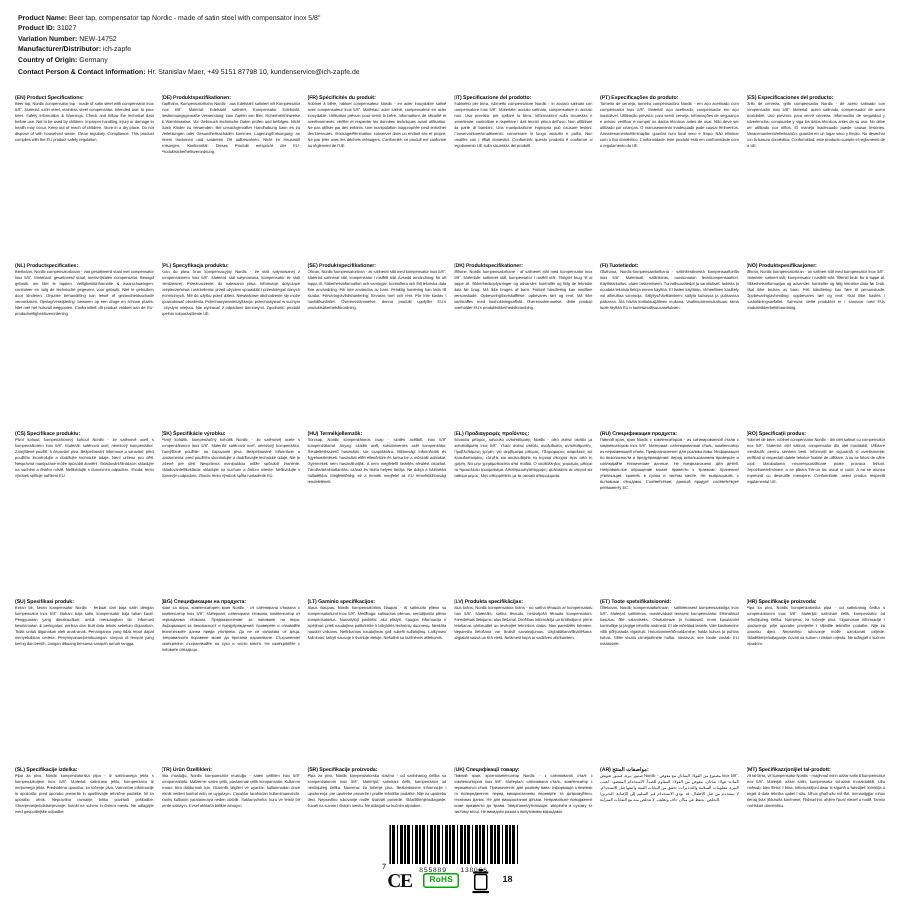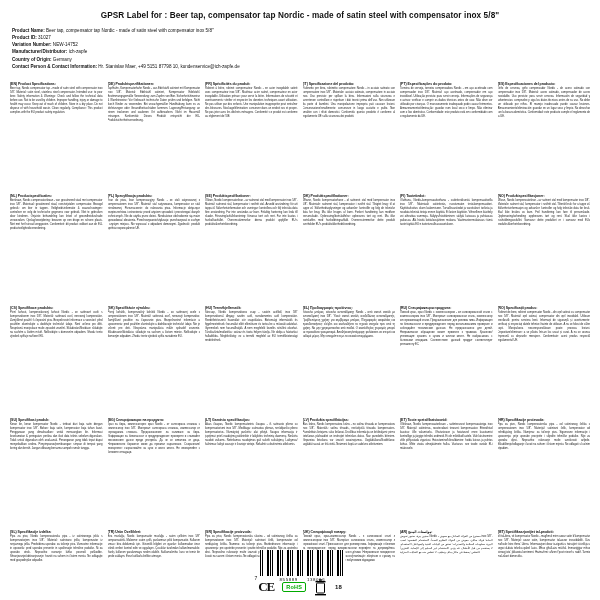--- a/index.html
+++ b/index.html
@@ -128,21 +128,20 @@
     width:13px;height:17px;position:relative;
   }
   .wee svg{display:block;}
   .mark-num{font-size:6px;font-weight:bold;}
 </style>
 </head>
 <body>
 
 <div class="page">
 
-  <div class="title">GPSR Label for : Beer tap, compensator tap Nordic - made of satin steel with compensator inox 5/8"</div>
 
   <div class="meta">
     <div class="row">
       <span class="lbl">Product Name:</span>
       <span>Beer tap, compensator tap Nordic - made of satin steel with compensator inox 5/8"</span>
     </div>
     <div class="row">
       <span class="lbl">Product ID:</span>
       <span>31027</span>
     </div>

